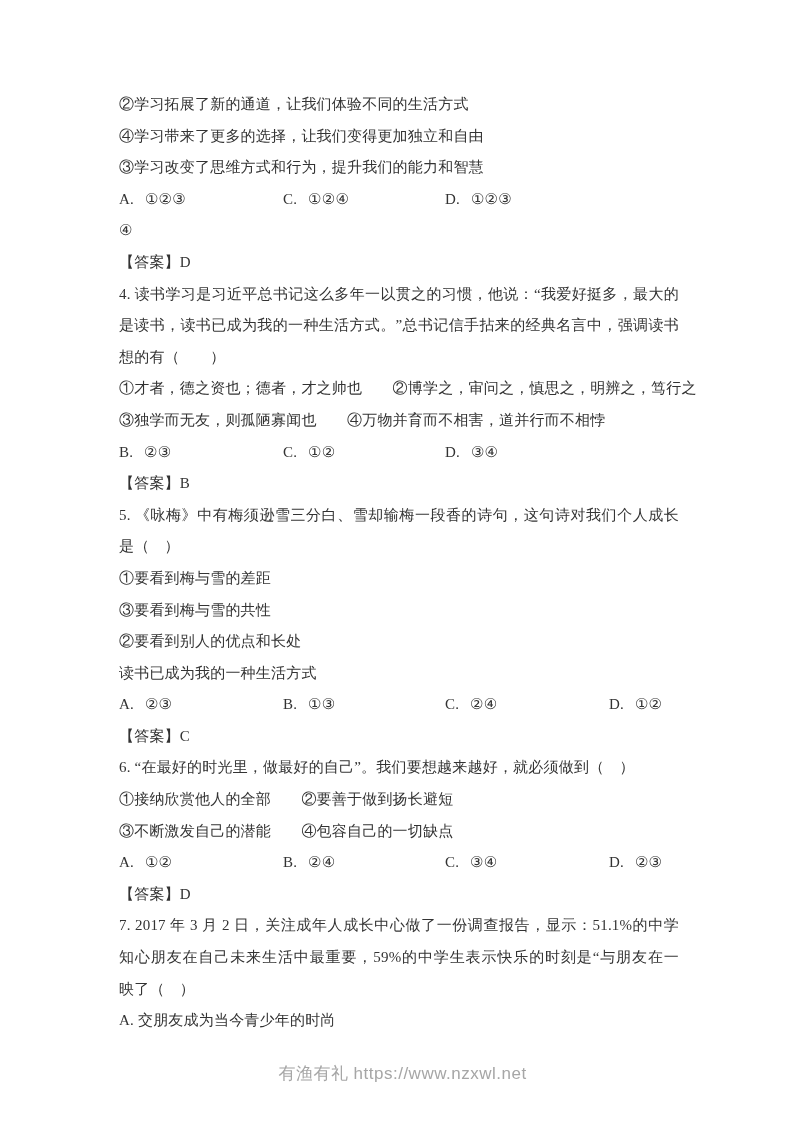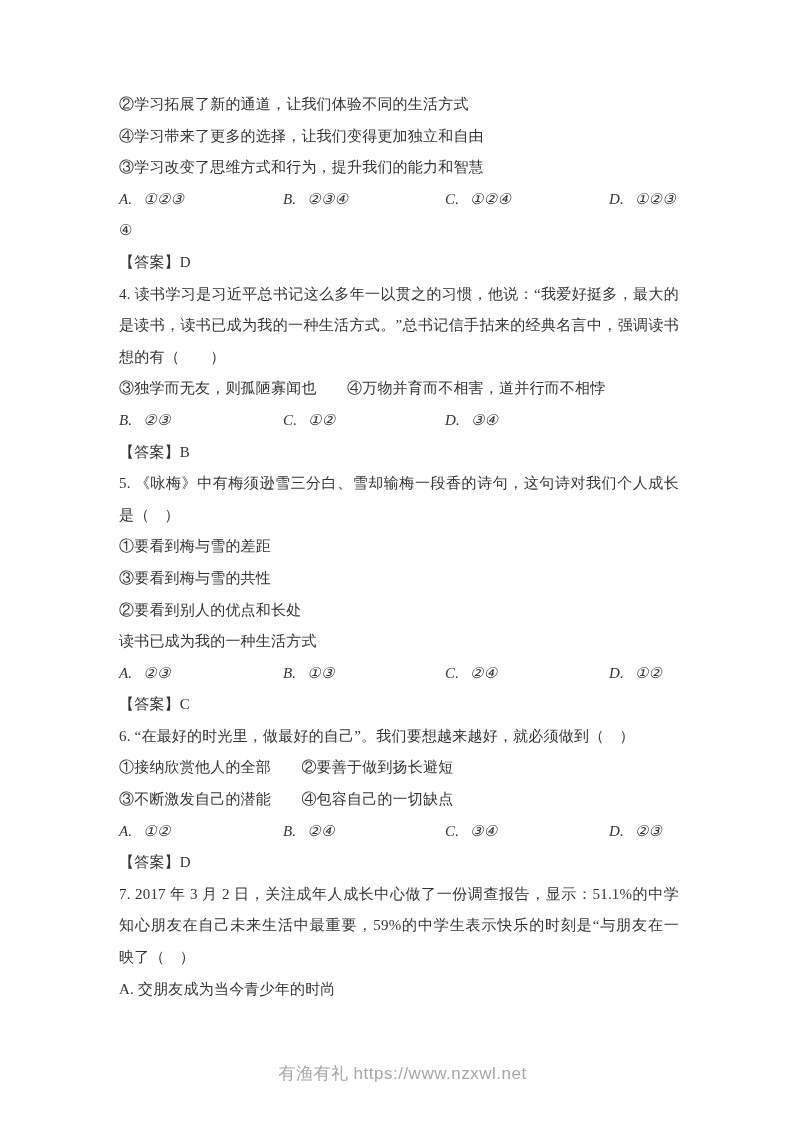--- a/index.html
+++ b/index.html
@@ -28,21 +28,21 @@
   .fill {
     text-align: justify;
     text-align-last: justify;
     white-space: normal;
     overflow: hidden;
   }
   .opt-row {
     display: grid;
     grid-template-columns: 164px 162px 164px 1fr;
   }
-  .opt { word-spacing: 7px; font-style: italic; }
+  .opt { word-spacing: 7px; }
   .footer {
     position: absolute;
     left: 12px; right: 0;
     top: 1062px;
     text-align: center;
     font-family: "Liberation Sans", "DejaVu Sans", sans-serif;
     font-size: 17px;
     color: #a6a6a6;
     letter-spacing: 0.5px;
   }
@@ -52,32 +52,32 @@
 <body>
 
 <main class="content">
 
   <section>
     <div class="line">②学习拓展了新的通道，让我们体验不同的生活方式</div>
     <div class="line">④学习带来了更多的选择，让我们变得更加独立和自由</div>
     <div class="line">③学习改变了思维方式和行为，提升我们的能力和智慧</div>
     <div class="line opt-row">
       <span class="opt">A. ①②③</span>
-      <span class="opt">B. ②③④</span>
       <span class="opt">C. ①②④</span>
       <span class="opt">D. ①②③</span>
     </div>
     <div class="line">④</div>
     <div class="line">【答案】D</div>
   </section>
 
   <section>
     <div class="line fill">4. 读书学习是习近平总书记这么多年一以贯之的习惯，他说：“我爱好挺多，最大的爱好就</div>
     <div class="line fill">是读书，读书已成为我的一种生活方式。”总书记信手拈来的经典名言中，强调读书学习思</div>
     <div class="line">想的有（　　）</div>
+    <div class="line">①才者，德之资也；德者，才之帅也　　②博学之，审问之，慎思之，明辨之，笃行之</div>
     <div class="line">③独学而无友，则孤陋寡闻也　　④万物并育而不相害，道并行而不相悖</div>
     <div class="line opt-row">
       <span class="opt">B. ②③</span>
       <span class="opt">C. ①②</span>
       <span class="opt">D. ③④</span>
     </div>
     <div class="line">【答案】B</div>
   </section>
 
   <section>

